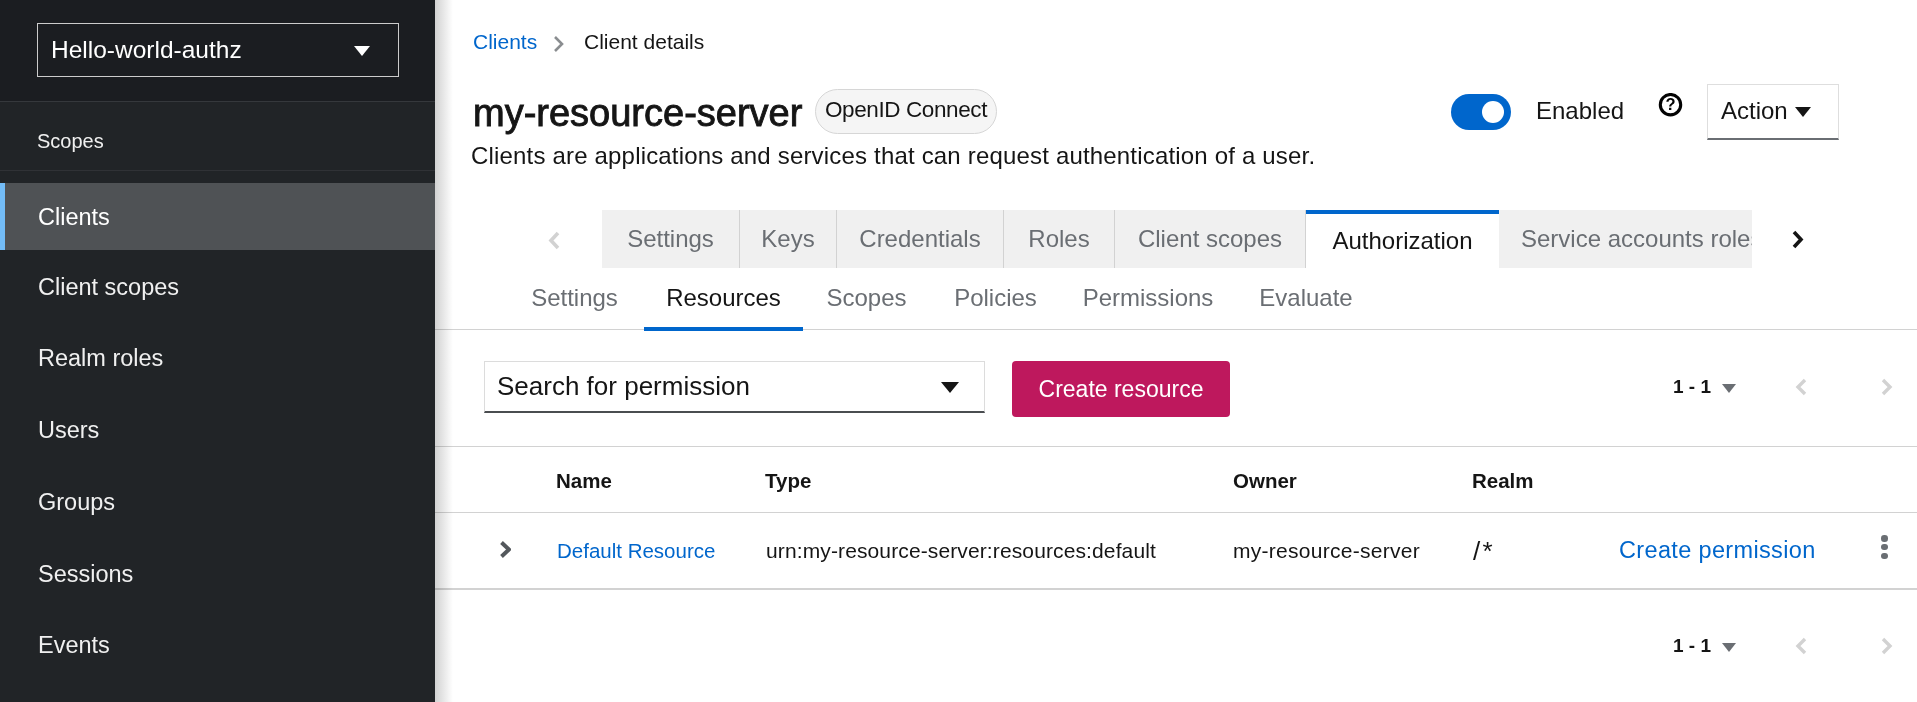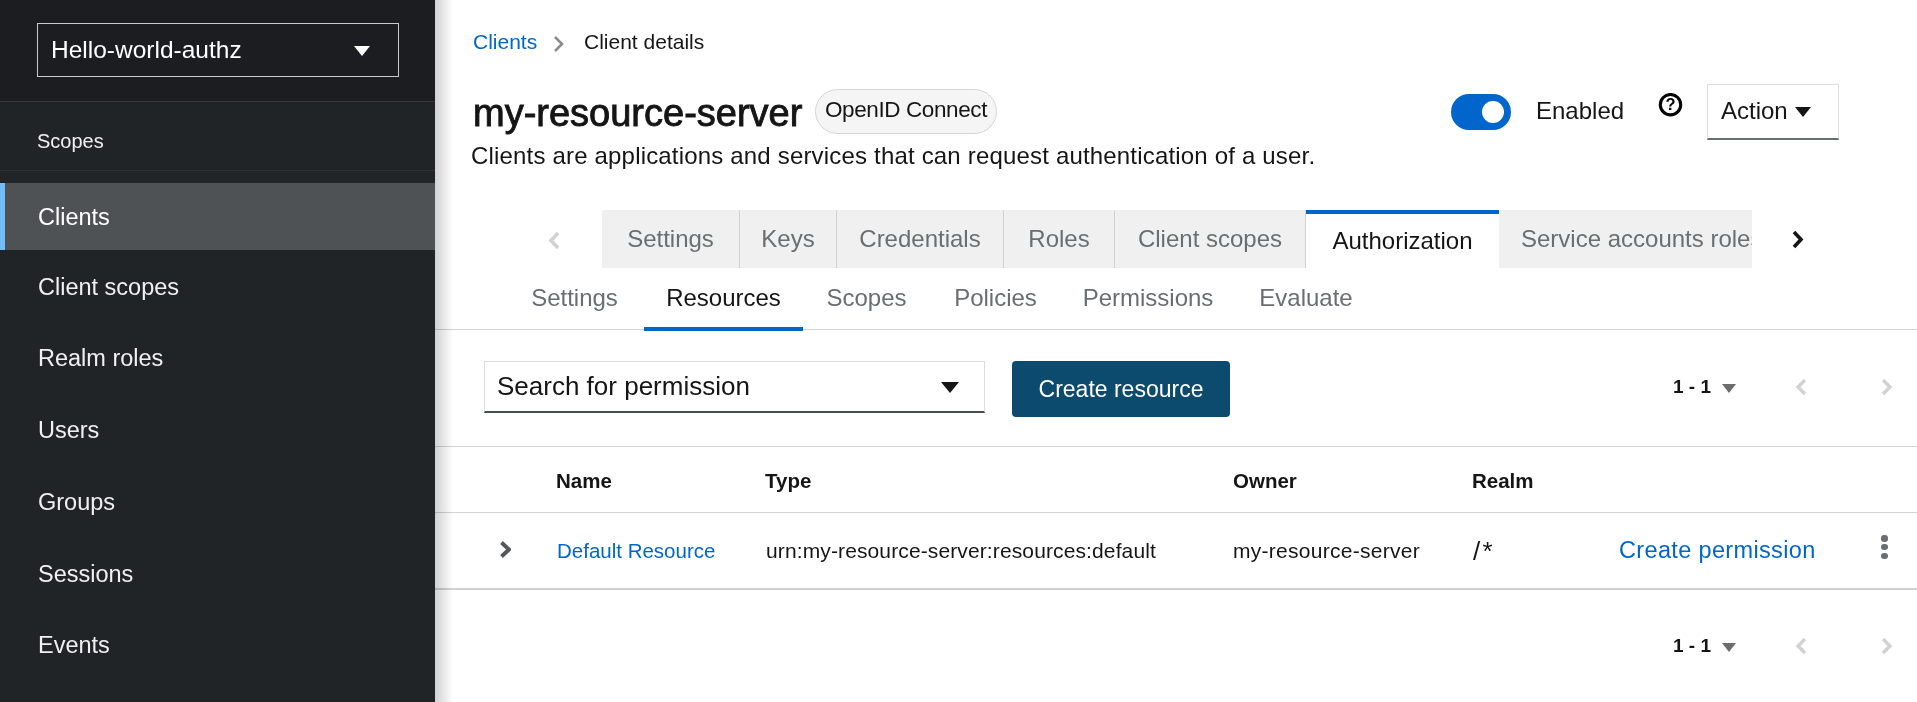--- a/index.html
+++ b/index.html
@@ -64,21 +64,21 @@
   .stab span { line-height:60px; }
   .stab.active { color:#151515; }
   .stab.active::after { content:""; position:absolute; left:0; bottom:-1px; width:100%; height:4px; background:#0066cc; }
 
   
   #search { position:absolute; left:484px; top:361px; width:501px; height:52px; background:#fff;
     border:1px solid #dcdcdc; border-bottom:2px solid #4a4d50; }
   #search .txt { position:absolute; left:12px; line-height:48px; font-size:26px; color:#151515; }
   #search .caret { position:absolute; right:25px; top:20px; width:0; height:0;
     border-left:9px solid transparent; border-right:9px solid transparent; border-top:11px solid #151515; }
-  #create-btn { position:absolute; left:1012px; top:361px; width:218px; height:56px; background:#0c4a6e;
+  #create-btn { position:absolute; left:1012px; top:361px; width:218px; height:56px; background:#be185d;
     border-radius:4px; color:#fff; font-size:23px; text-align:center; line-height:56px; }
 
   .pagin-txt { position:absolute; font-size:19px; font-weight:bold; color:#151515; }
   .pagin-caret { position:absolute; width:0; height:0; border-left:7px solid transparent;
     border-right:7px solid transparent; border-top:9px solid #6a6e73; }
 
   
   .hline { position:absolute; left:435px; width:1482px; background:#d2d2d2; height:1px; }
   .th { position:absolute; font-size:20.5px; font-weight:bold; color:#151515; }
   .td { position:absolute; font-size:21px; color:#151515; }

